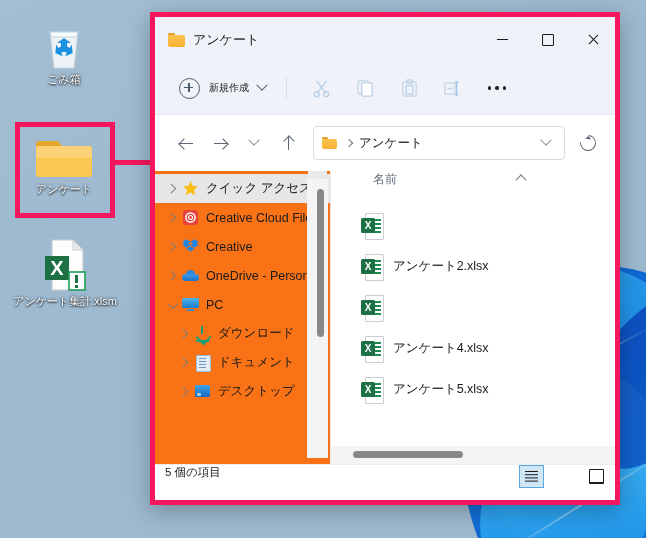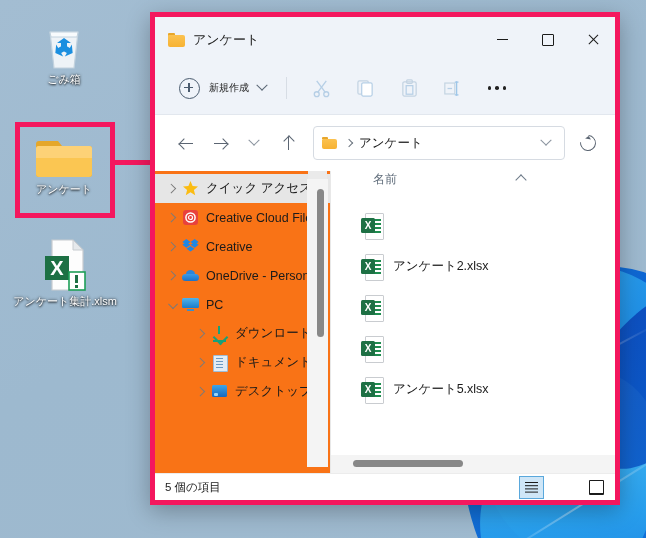--- a/index.html
+++ b/index.html
@@ -110,21 +110,21 @@
   
   .sidebar{width:175px;flex:none;background:#f97316;position:relative;overflow:hidden;padding-top:3px;}
   .navitem{height:29px;display:flex;align-items:center;padding-left:8px;white-space:nowrap;cursor:default;}
   .navitem.sel{background:#e6e6e6;}
   .exp{width:16px;height:16px;flex:none;display:flex;align-items:center;justify-content:center;}
   .exp i{width:5.5px;height:5.5px;border-right:1.3px solid #7a7a7a;border-top:1.3px solid #7a7a7a;
      transform:rotate(45deg);display:block;}
   .exp.open i{transform:rotate(135deg) translate(-1.5px,-1.5px);}
   .nicon{width:17px;height:17px;flex:none;margin:0 7px 0 3px;position:relative;}
   .nlabel{font-size:12.5px;color:#1b1b1b;}
-  .indent{padding-left:37px;}
+  .indent{padding-left:20px;}
   .od{position:absolute;left:0;top:3px;width:17px;height:11px;}
   .od:before{content:"";position:absolute;left:4px;top:0;width:9px;height:8px;border-radius:50%;background:#2e86d8;}
   .od:after{content:"";position:absolute;left:0;bottom:0;width:17px;height:7px;border-radius:7px;
      background:linear-gradient(#3b9ae6,#1d72c6);}
   .pcmon{position:absolute;left:0;top:2px;width:17px;height:13px;}
   .pcmon:before{content:"";position:absolute;left:0;top:0;width:17px;height:10px;border-radius:1.5px;
      background:linear-gradient(#4fb3ec,#1b7cc9);}
   .pcmon:after{content:"";position:absolute;left:5px;bottom:0;width:7px;height:2.4px;background:#3d8ec9;}
   .dl{position:absolute;left:2px;top:1px;width:13px;height:15px;}
   .dl:before{content:"";position:absolute;left:5.2px;top:0;width:2px;height:8px;background:#17a07a;}
@@ -161,22 +161,22 @@
   .xls .pg:after{content:"";position:absolute;right:2px;top:5px;width:7px;height:1.6px;background:#1e8c4f;
      box-shadow:0 4px 0 #1e8c4f,0 8px 0 #1e8c4f,0 12px 0 #1e8c4f;}
   .xls .badge{position:absolute;left:0;top:5px;width:14px;height:15px;background:#1d7044;
      border-radius:1.5px;color:#fff;font-size:10px;font-weight:bold;line-height:15px;text-align:center;
      font-family:"Liberation Sans",sans-serif;}
   .fname{font-size:12.5px;color:#1b1b1b;white-space:nowrap;}
 
   .hsb{height:18px;background:#f4f4f4;flex:none;position:relative;}
   .hsb .thumb{position:absolute;left:22px;top:5px;width:110px;height:7px;background:#888;border-radius:4px;}
 
-  .statusbar{height:26px;background:#fff;border-top:1px solid #ececec;display:flex;align-items:center;
-     padding:0 6px 0 10px;flex:none;gap:40px;}
+  .statusbar{height:26px;background:#fff;border-top:1px solid #ececec;display:flex;align-items:flex-start;
+     padding:0 6px 9px 10px;flex:none;gap:40px;}
   .statustext{font-size:11.5px;color:#1b1b1b;flex:1;white-space:nowrap;}
   .viewbtn{width:25px;height:23px;display:flex;align-items:center;justify-content:center;flex:none;cursor:default;}
   .viewbtn.active{background:#cfe6f7;border:1px solid #5aa8dc;box-sizing:border-box;}
   .listg{width:13px;height:11px;position:relative;}
   .listg:before{content:"";position:absolute;left:0;top:0;width:13px;height:1.4px;background:#1b1b1b;
      box-shadow:0 3.2px 0 #1b1b1b,0 6.4px 0 #1b1b1b,0 9.6px 0 #1b1b1b;}
   .detg{width:13px;height:12px;border:1.5px solid #1b1b1b;border-bottom-width:2.6px;border-radius:1px;}
 </style>
 </head>
 <body>
@@ -450,20 +450,21 @@
           <div class="xls">
               <div class="pg"></div>
               <div class="badge">X</div>
             </div>
         </div>
         <div class="frow">
           <div class="xls">
               <div class="pg"></div>
               <div class="badge">X</div>
             </div>
+          <div class="fname">アンケート4.xlsx</div>
         </div>
         <div class="frow">
           <div class="xls">
               <div class="pg"></div>
               <div class="badge">X</div>
             </div>
           <div class="fname">アンケート5.xlsx</div>
         </div>
       </div>
 

